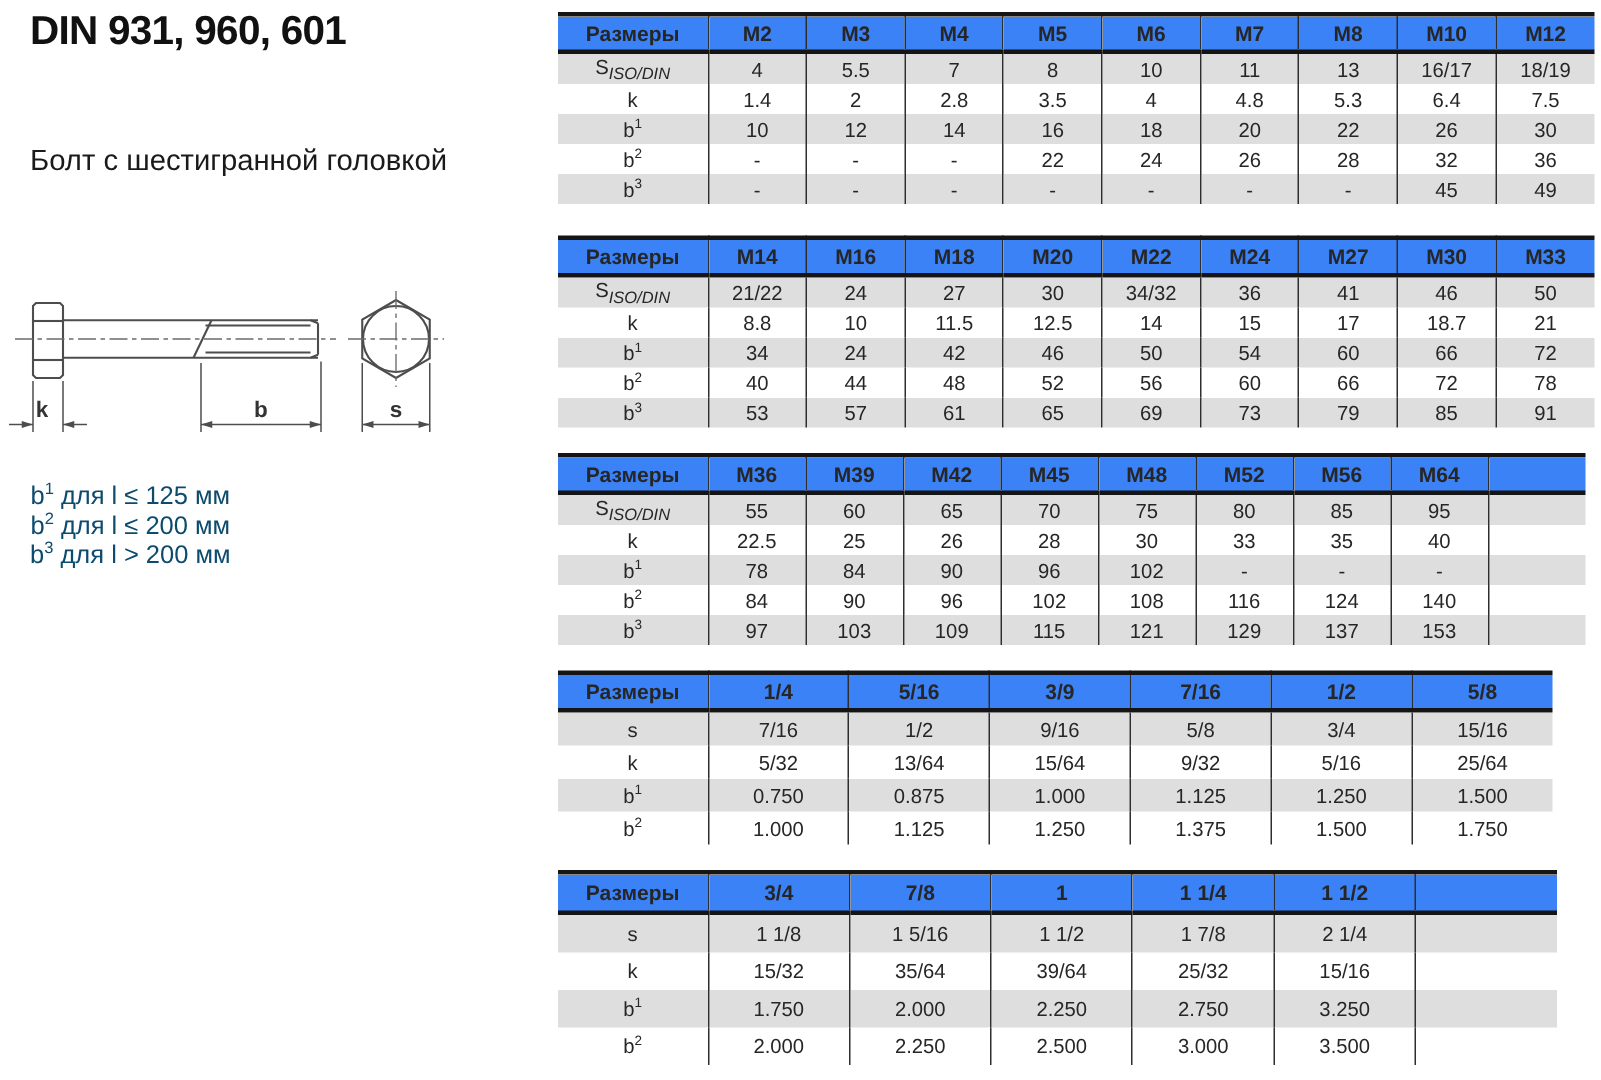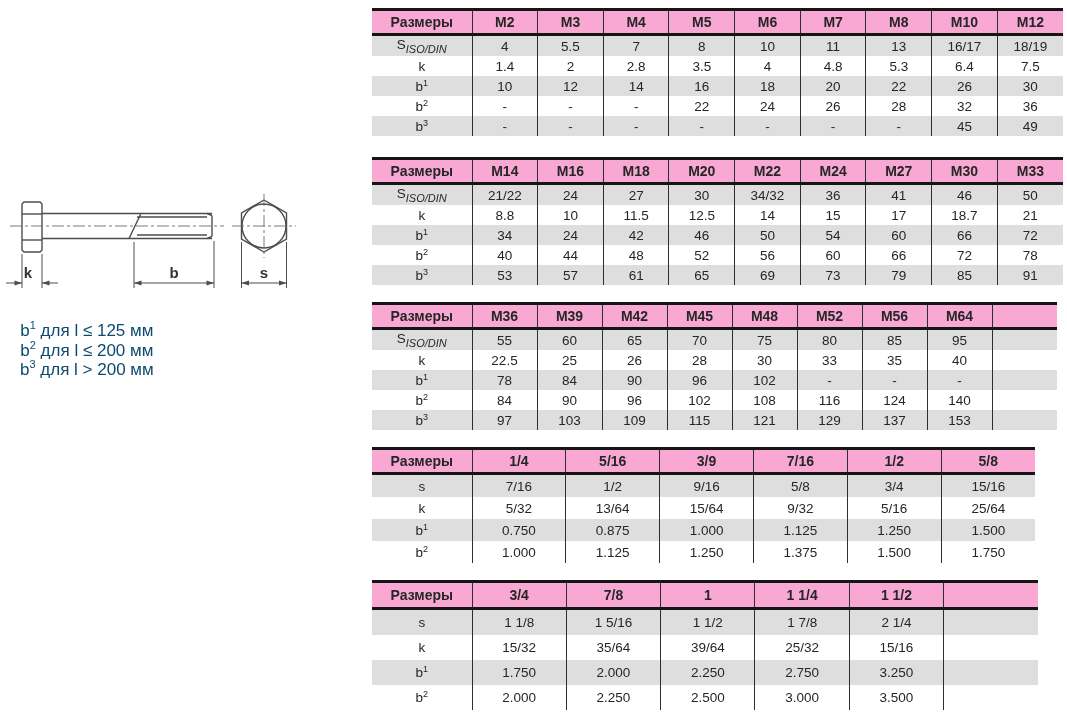--- a/index.html
+++ b/index.html
@@ -33,39 +33,41 @@
     width:100%;border-collapse:collapse;table-layout:fixed;
     border-top:3px solid #151515;
   }
   col.label-col{width:100px;}
   th,td{
     padding:0 2px;text-align:center;font-size:13.5px;
     border-right:1px solid #2e2e2e;overflow:hidden;white-space:nowrap;color:#262626;
   }
   th:last-child,td:last-child{border-right:none;}
   thead th{
-    background:#f9a8d4;border-bottom:3px solid #151515;
+    background:#3b82f6;border-bottom:3px solid #151515;
     font-weight:bold;height:22px;font-size:14px;
   }
   tbody tr:nth-child(odd){background:#dedede;}
   tbody td{height:20px;}
   #t4 tbody td{height:22px;}
   #t5 thead th{height:24px;}
   #t5 tbody td{height:25px;}
   td sub{font-size:11px;font-style:italic;}
   td sup{font-size:9px;line-height:0;}
   
   .dim-text{font-family:"Liberation Sans",sans-serif;font-weight:bold;font-size:15px;fill:#333;}
 </style>
 </head>
 <body>
 
 <div class="title">
+  <div>DIN 931, 960, 601</div>
 </div>
 <div class="subtitle">
+  <div>Болт с шестигранной головкой</div>
 </div>
 
 <svg class="drawing" width="310" height="118" viewBox="0 0 310 118">
   <g stroke="#4d4d4d" fill="none" stroke-width="1.4">
 
     <polygon points="22,16 38,16 40,18 40,64 38,66 22,66 20,64 20,18"></polygon>
     <line x1="20" y1="28" x2="40" y2="28"></line>
     <line x1="20" y1="54" x2="40" y2="54"></line>
 
     <line x1="40" y1="27.5" x2="210" y2="27.5"></line>

